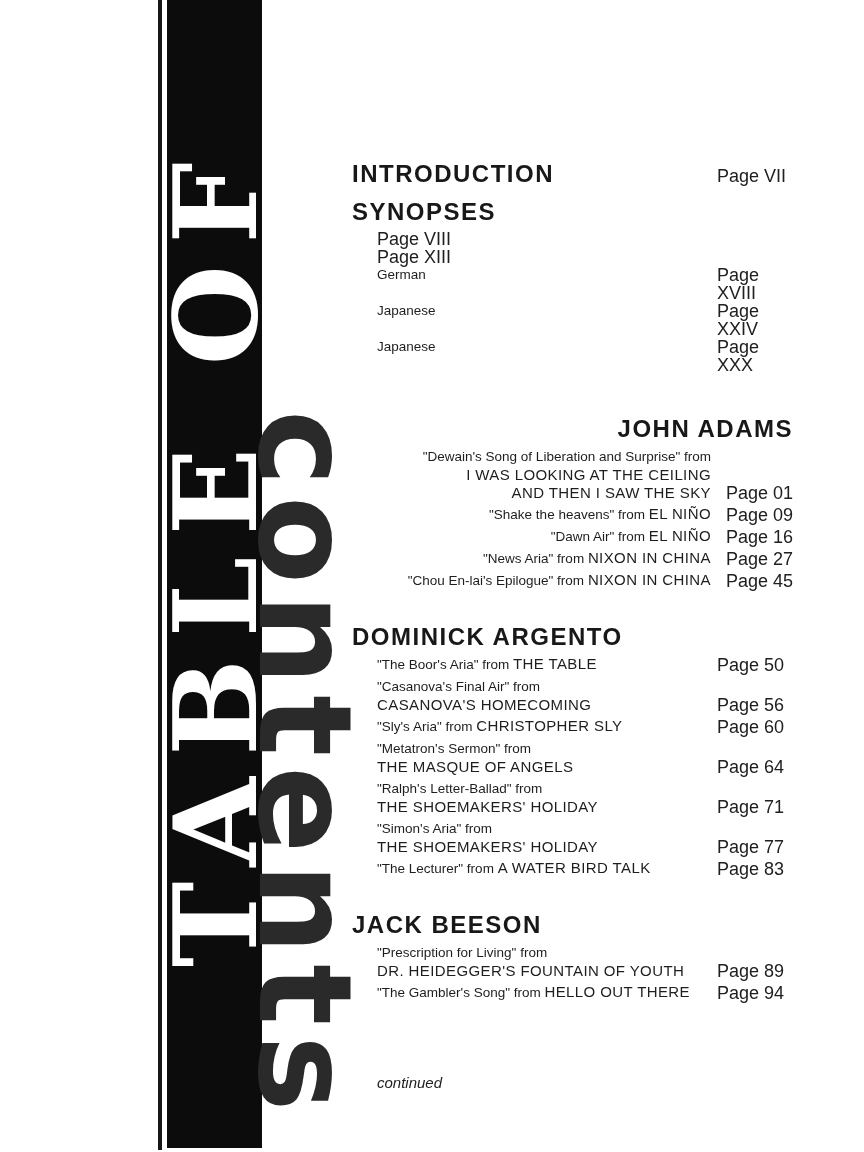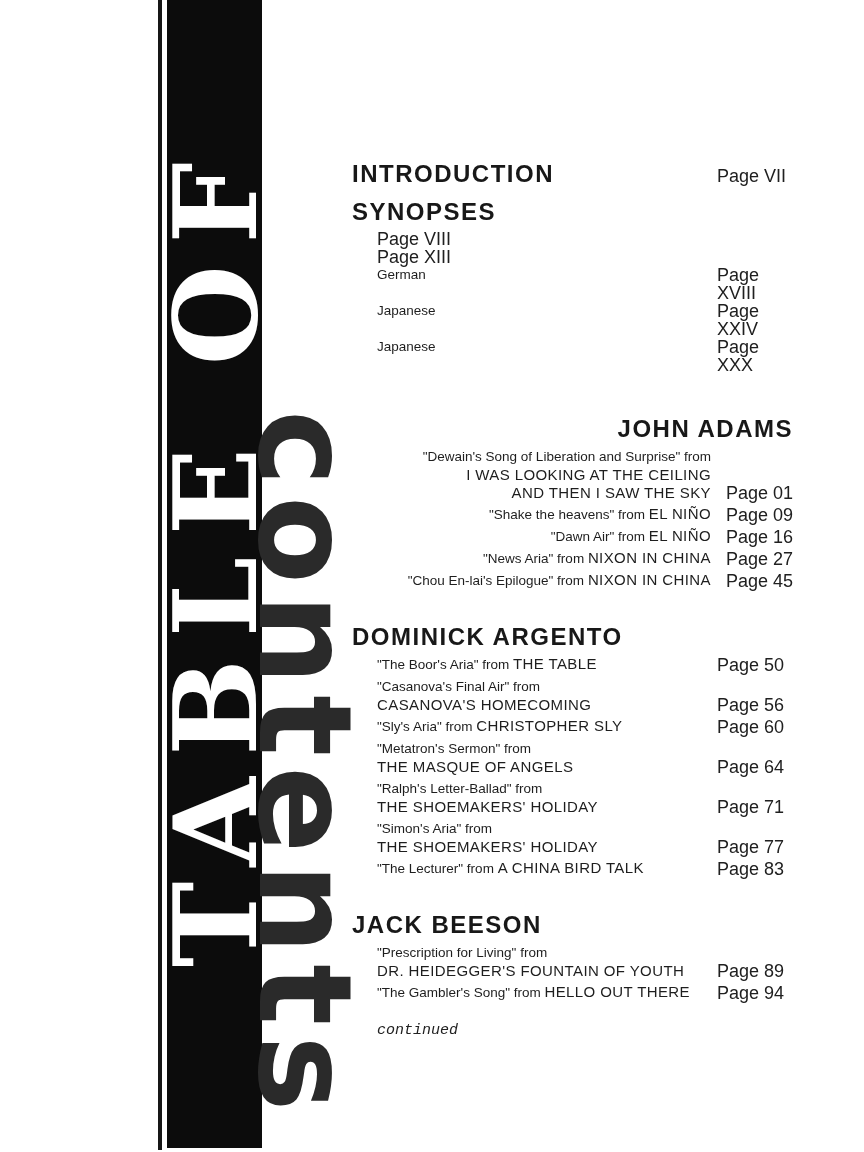--- a/index.html
+++ b/index.html
@@ -46,21 +46,21 @@
   .composer:first-child{margin-top:42px;text-align:right;}
   .items{margin-top:5px;margin-left:25px;}
   .item{display:flex;align-items:flex-end;}
   .item + .item{margin-top:3px;}
   .item-text{flex:1;padding-right:6px;}
   .line{line-height:18px;white-space:nowrap;}
   .seg-norm{font-size:13.5px;}
   .seg-caps{font-size:15px;letter-spacing:0.4px;}
   .item-page{align-self:flex-end;}
   .continued{
-    margin-top:20px;margin-left:25px;font-style:italic;font-size:15px;color:#222;font-family:Liberation Mono, monospace;
+    margin-top:72px;margin-left:25px;font-style:italic;font-size:15px;color:#222;
   }
 </style>
 </head>
 <body>
 
 <div class="edge-rule"></div>
 
 <div class="spine-bar">
   <div class="table-of">TABLE OF</div>
 </div>
@@ -173,21 +173,21 @@
   </div>
           <div class="item">
     <div class="item-text">
               <div class="line"><span class="seg-norm">"Simon's Aria" from</span></div>
               <div class="line"><span class="seg-caps">THE SHOEMAKERS' HOLIDAY</span></div>
             </div>
     <div class="page-label item-page">Page 77</div>
   </div>
           <div class="item">
     <div class="item-text">
-              <div class="line"><span class="seg-norm">"The Lecturer" from </span><span class="seg-caps">A CHINA BIRD TALK</span></div>
+              <div class="line"><span class="seg-norm">"The Lecturer" from </span><span class="seg-caps">A WATER BIRD TALK</span></div>
             </div>
     <div class="page-label item-page">Page 83</div>
   </div>
         </div>
   </section>
       <section class="composer">
     <h2 class="h-serif composer-name">JACK BEESON</h2>
     <div class="items">
           <div class="item">
     <div class="item-text">

